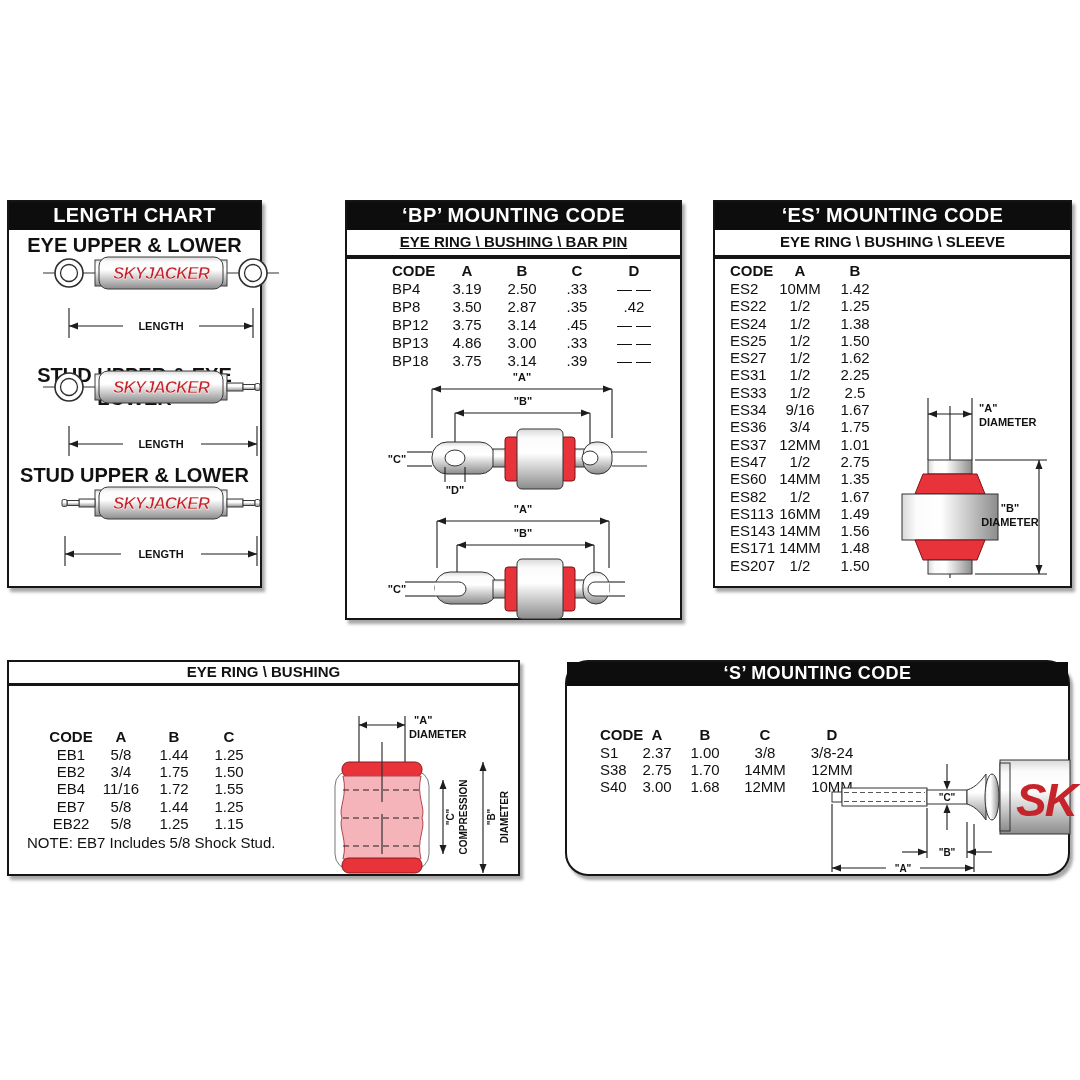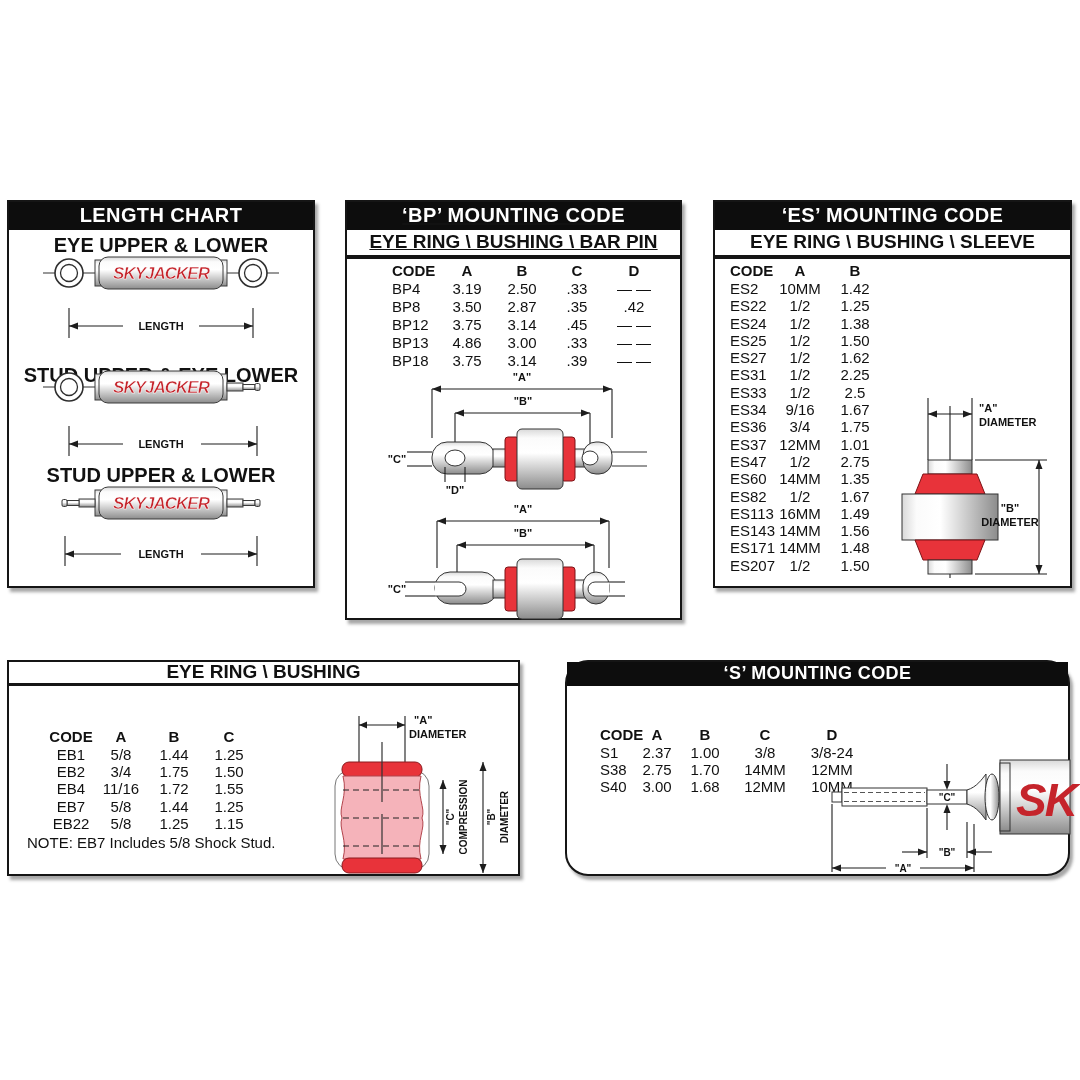--- a/index.html
+++ b/index.html
@@ -3,21 +3,21 @@
 <meta charset="utf-8">
 <style>
   html,body{margin:0;padding:0;background:#fff;}
   #stage{position:relative;width:1080px;height:1080px;background:#fff;overflow:hidden;
          font-family:"Liberation Sans",sans-serif;color:#111;}
   .panel{position:absolute;background:#fff;border:2px solid #151515;box-sizing:border-box;
          box-shadow:3px 4px 3px rgba(60,60,60,.45);}
   .ptitle{height:28px;background:#0d0d0d;color:#fff;font-weight:bold;font-size:20px;
           text-align:center;line-height:27px;letter-spacing:.4px;}
   .ptitle.sm{height:24px;font-size:18px;line-height:23px;}
-  .psub{height:25px;border-bottom:4px solid #151515;font-weight:bold;font-size:19px;
+  .psub{height:25px;border-bottom:4px solid #151515;font-weight:bold;font-size:15px;
         text-align:center;line-height:24px;background:#fff;}
   .psub.sm{height:21px;line-height:20px;border-bottom-width:3px;}
   .seclabel{position:absolute;width:100%;text-align:center;font-weight:bold;font-size:20px;}
   .col{position:absolute;}
   .cell{height:var(--rh,17.3px);line-height:var(--rh,17.3px);font-size:15px;text-align:center;
         white-space:nowrap;overflow:visible;}
   .cell.th{font-weight:bold;height:18px;line-height:18px;}
   .cell.lft{text-align:left;}
   .note{position:absolute;font-size:15px;white-space:nowrap;}
   svg{position:absolute;overflow:visible;}
@@ -47,21 +47,21 @@
   <linearGradient id="metalh" x1="0" y1="0" x2="1" y2="0">
     <stop offset="0" stop-color="#d9d9d9"></stop>
           <stop offset=".15" stop-color="#fbfbfb"></stop>
     <stop offset=".4" stop-color="#ffffff"></stop>
           <stop offset=".72" stop-color="#c2c2c2"></stop>
     <stop offset="1" stop-color="#8c8c8c"></stop>
   </linearGradient>
 </defs>
     </svg>
 
-<div class="panel" style="left:7px;top:200px;width:308px;height:388px;">
+<div class="panel" style="left:7px;top:200px;width:255px;height:388px;">
   <div class="ptitle">LENGTH CHART</div>
 
   <div class="seclabel" style="top:32px;">EYE UPPER &amp; LOWER</div>
   <svg style="left:0;top:50px;" width="304" height="42">
     <line class="ds" x1="34" y1="21" x2="88" y2="21"></line>
         <line class="ds" x1="216" y1="21" x2="270" y2="21"></line>
     <rect x="86" y="8" width="7" height="26" fill="url(#metalv)" stroke="#3a3a3a"></rect>
     <rect x="211" y="8" width="7" height="26" fill="url(#metalv)" stroke="#3a3a3a"></rect>
     <rect x="90" y="5" width="124" height="32" rx="9" fill="url(#metalv)" stroke="#3a3a3a"></rect>
     <circle cx="60" cy="21" r="14" fill="#fff" stroke="#2e2e2e" stroke-width="1.6"></circle>

